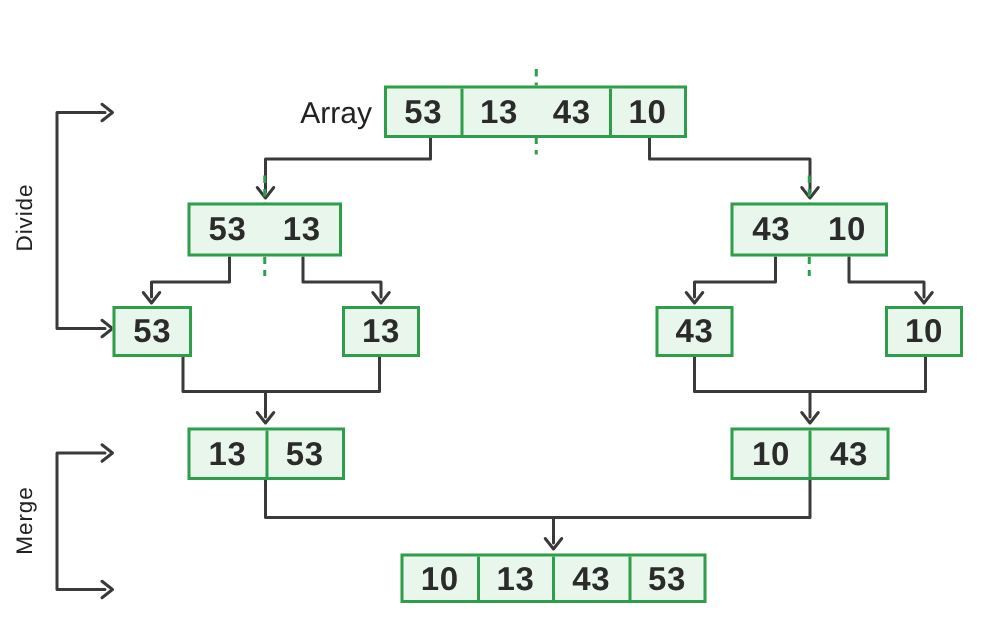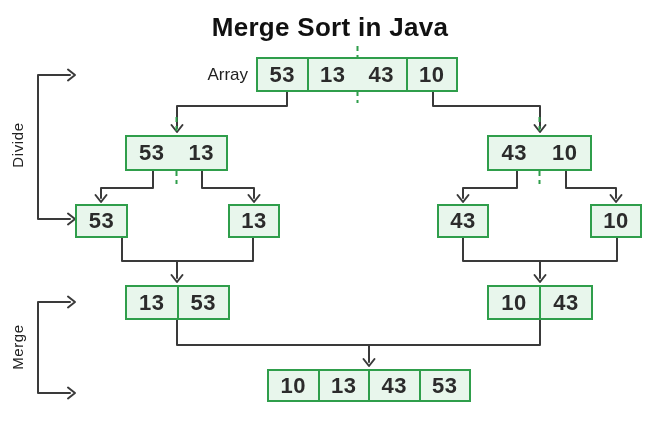--- a/index.html
+++ b/index.html
@@ -18,21 +18,21 @@
     text-align: center;
     font-size: 26px;
     font-weight: 800;
     letter-spacing: 0.3px;
     color: var(--title_text, #111111);
   }
   .array-label {
     position: absolute;
     left: 160px; top: 65px; width: 88px;
     text-align: right;
-    font-size: 17px;
+    font-size: 20px;
     font-weight: 500;
     color: #222;
   }
   .vlabel {
     position: absolute;
     transform: translate(-50%, -50%) rotate(-90deg);
     white-space: nowrap;
     font-size: 15px;
     font-weight: 500;
     letter-spacing: 0.6px;
@@ -69,21 +69,20 @@
     letter-spacing: 0.5px;
     color: var(--text, #2b2b2b);
   }
   .cell.sep { border-left: 2px solid var(--green, #2f9e4b); }
 </style>
 </head>
 <body>
 
 <div class="stage">
 
-  <h1 class="title">Merge Sort in Java</h1>
 
   <div class="array-label">Array</div>
   <div class="vlabel" style="left:17px; top:145px;">Divide</div>
   <div class="vlabel" style="left:17px; top:347px;">Merge</div>
 
   <svg class="wires" width="660" height="428" viewBox="0 0 660 428">
     <g class="ln">
       <path d="M70,75 H38 V219 H70"></path>
       <polyline points="68,69.5 75,75 68,80.5"></polyline>
       <polyline points="68,213.5 75,219 68,224.5"></polyline>

